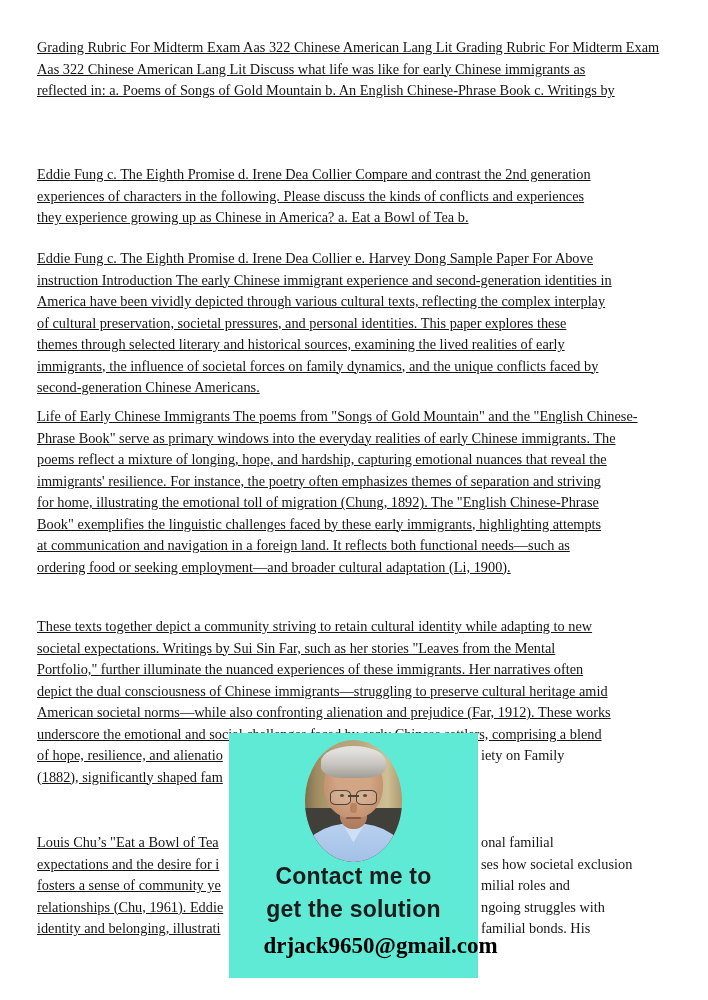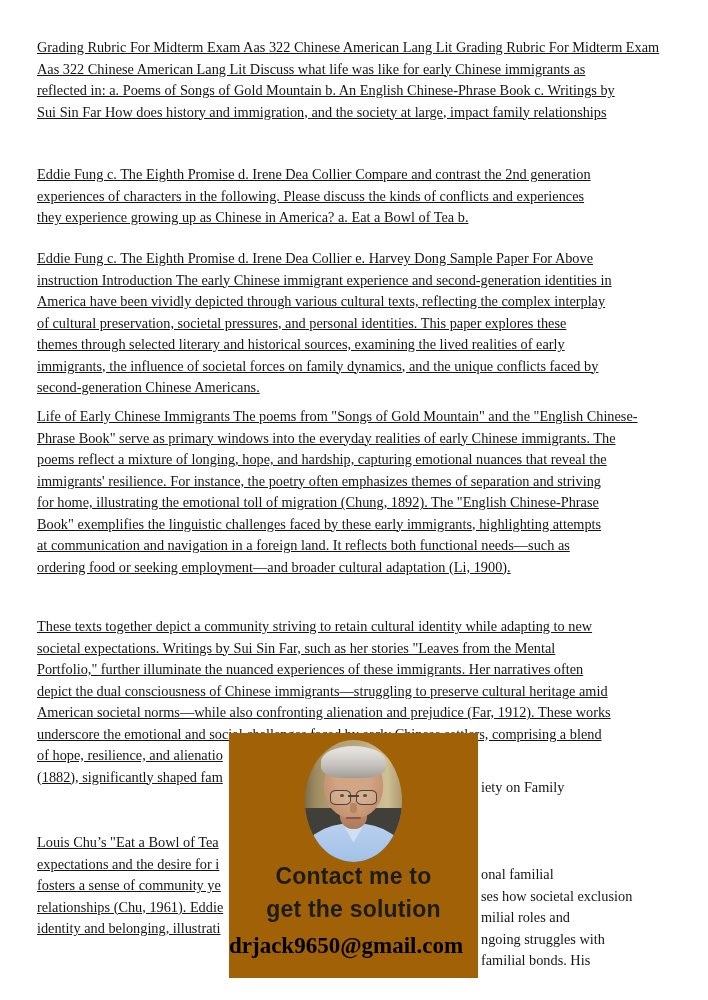--- a/index.html
+++ b/index.html
@@ -2,30 +2,30 @@
 <html><head>
 <meta charset="utf-8">
 <style>
   html,body{margin:0;padding:0;background:#ffffff;}
   .page{position:relative;width:708px;height:1000px;background:#ffffff;overflow:hidden;
         font-family:"Liberation Serif","DejaVu Serif",serif;color:#151515;}
   .textflow{position:absolute;left:37px;top:0;width:660px;}
   .para{position:absolute;left:0;width:660px;font-size:14.3px;}
   .p0{top:37px}.p1{top:164px}.p2{top:248px}.p3{top:406px}.p4{top:616px}.p5{top:832px}
   .line{position:relative;height:21.5px;line-height:21.5px;white-space:nowrap;text-decoration:underline;}
-  .frag-right{position:absolute;left:444px;top:0;margin-top:32px;}
+  .frag-right{position:absolute;left:444px;top:0;}
 
   
-  .card{position:absolute;left:229px;top:733px;width:249px;height:245px;background:#a16207;z-index:5;}
+  .card{position:absolute;left:229px;top:733px;width:249px;height:245px;background:#5eead4;z-index:5;}
   .headline{position:absolute;top:127px;left:0;width:100%;text-align:center;
             font-family:"Liberation Sans","DejaVu Sans",sans-serif;font-weight:700;
             font-size:23px;line-height:33px;color:#1C1C1C;letter-spacing:0.2px;}
-  .email{position:absolute;top:200px;left:0;width:100%;text-align:left;
+  .email{position:absolute;top:200px;left:0;width:100%;text-align:center;
          font-family:"Liberation Serif","DejaVu Serif",serif;font-weight:700;
-         font-size:23px;color:#000000;}
+         font-size:23px;color:#000000;padding-left:27px;}
 
   
   .photo{position:absolute;left:76px;top:7px;width:97px;height:122px;border-radius:50%;overflow:hidden;
          background:linear-gradient(90deg,#7d6f4e 0%,#a08c60 12%,#b2a077 30%,#b7a67d 55%,#c6b58a 70%,#cfbf94 85%,#ac9a70 100%);}
   .photo div{position:absolute;}
   .ph-dark{left:0;top:56%;width:100%;height:44%;background:#403f3a;}
   .ph-shirt{left:-6%;top:68%;width:112%;height:42%;background:linear-gradient(180deg,#b9d1ef,#9cbbe4);
             border-radius:55% 55% 0 0 / 80% 80% 0 0;}
   .ph-collar{left:39%;top:69%;width:22%;height:15%;background:#cfdff4;
              clip-path:polygon(50% 100%,0 0,100% 0);}
@@ -52,21 +52,20 @@
 </head>
 <body>
 
 <div class="page">
 
   <div class="textflow">
     <div class="para p0">
         <div class="line">Grading Rubric For Midterm Exam Aas 322 Chinese American Lang Lit Grading Rubric For Midterm Exam</div>
         <div class="line">Aas 322 Chinese American Lang Lit Discuss what life was like for early Chinese immigrants as</div>
         <div class="line">reflected in: a. Poems of Songs of Gold Mountain b. An English Chinese-Phrase Book c. Writings by</div>
-        <div class="line">Sui Sin Far How does history and immigration, and the society at large, impact family relationships</div>
       </div>
     <div class="para p1">
         <div class="line">Eddie Fung c. The Eighth Promise d. Irene Dea Collier Compare and contrast the 2nd generation</div>
         <div class="line">experiences of characters in the following. Please discuss the kinds of conflicts and experiences</div>
         <div class="line">they experience growing up as Chinese in America? a. Eat a Bowl of Tea b.</div>
       </div>
     <div class="para p2">
         <div class="line">Eddie Fung c. The Eighth Promise d. Irene Dea Collier e. Harvey Dong Sample Paper For Above</div>
         <div class="line">instruction Introduction The early Chinese immigrant experience and second-generation identities in</div>
         <div class="line">America have been vividly depicted through various cultural texts, reflecting the complex interplay</div>

